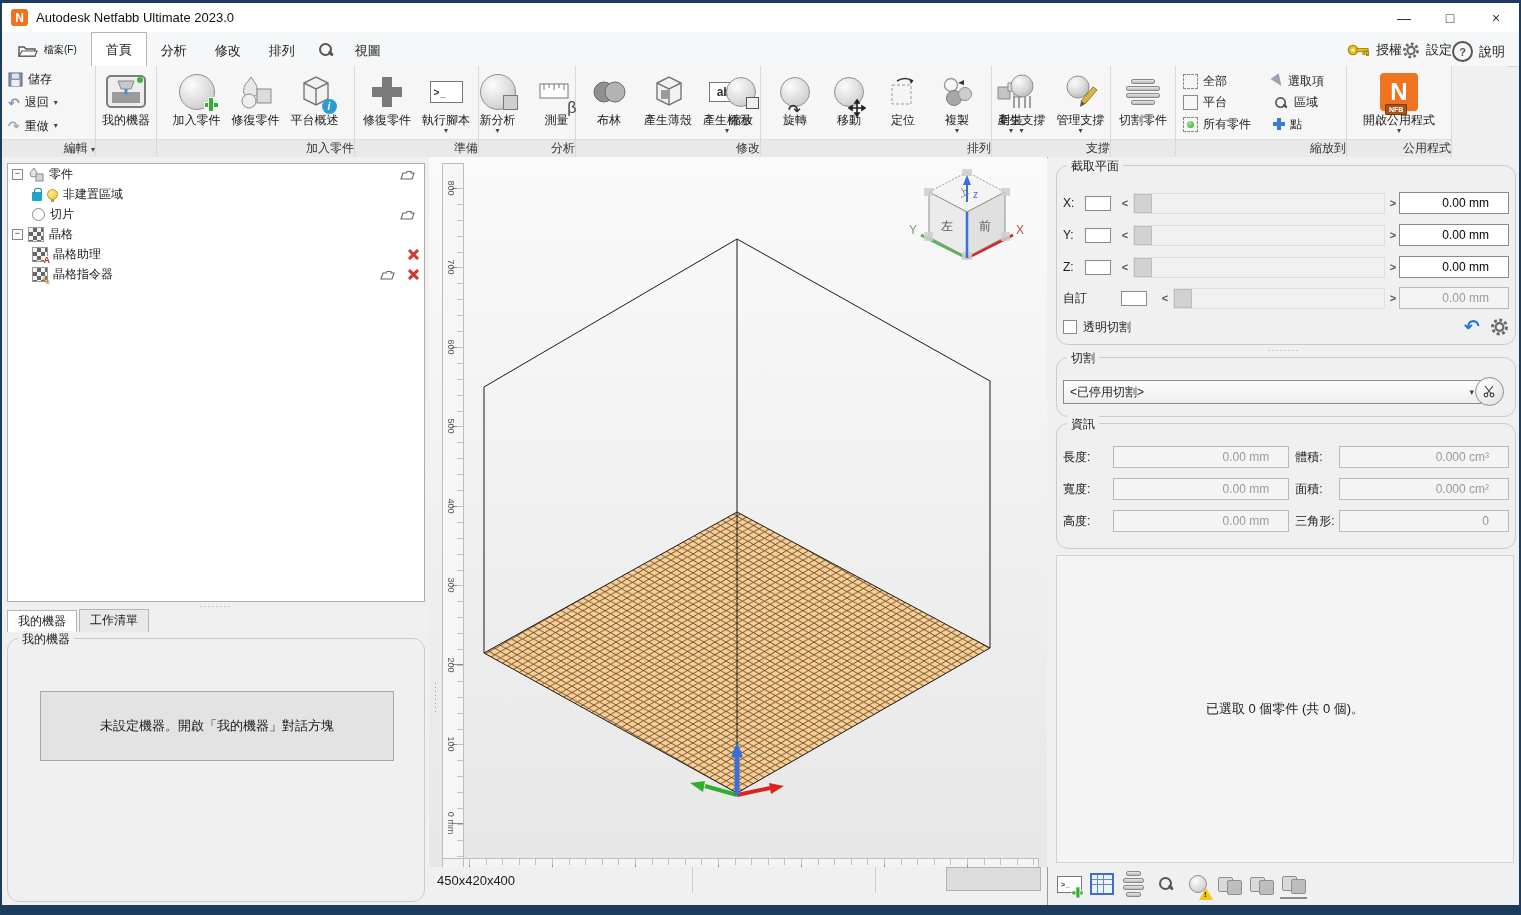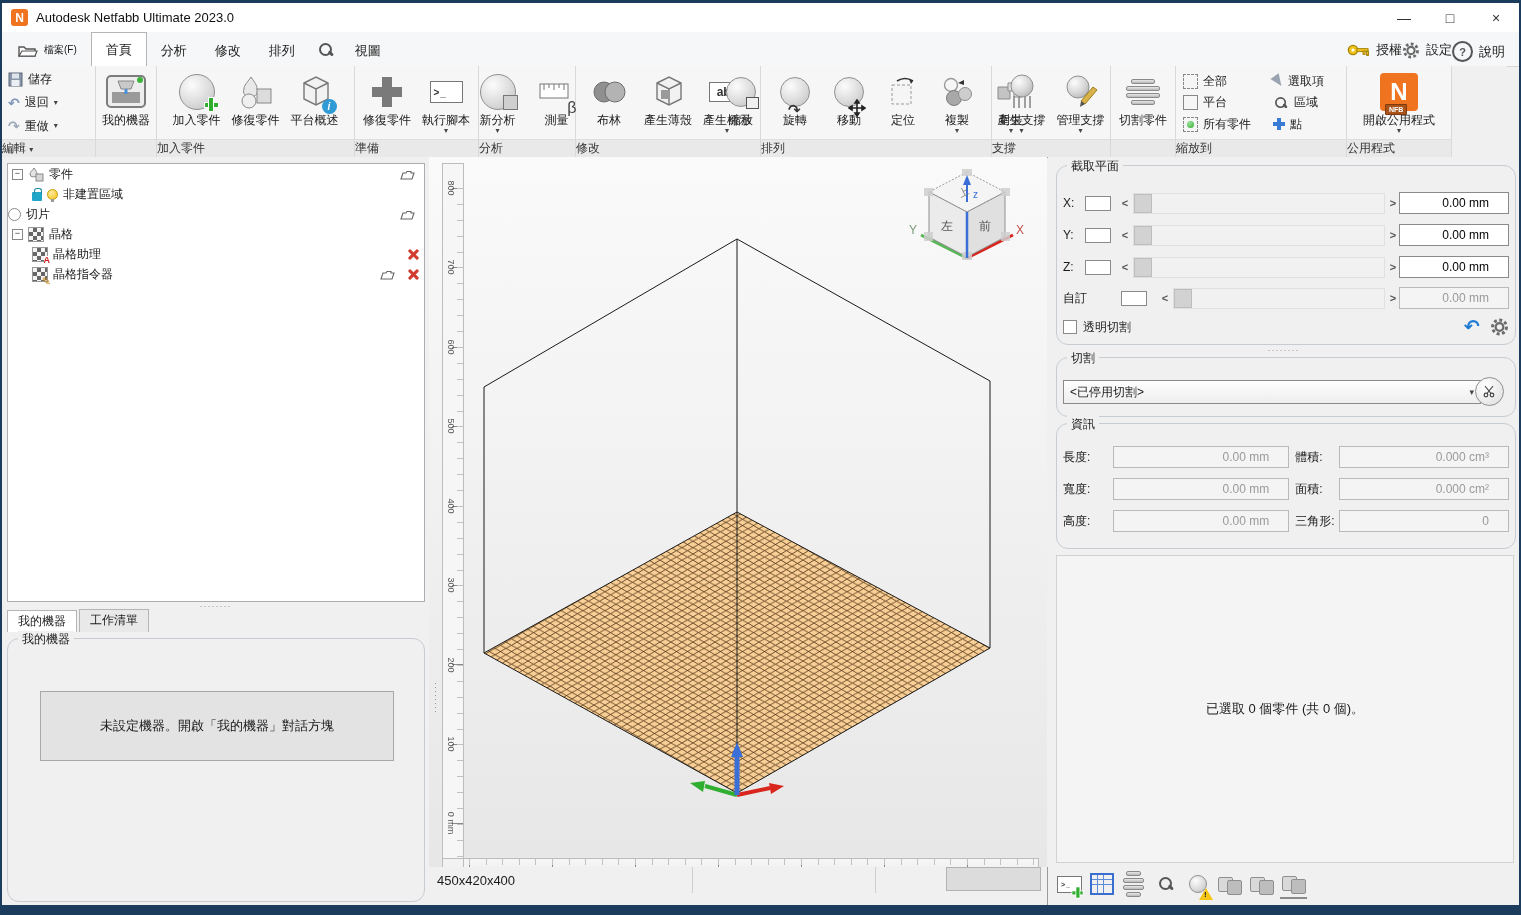--- a/index.html
+++ b/index.html
@@ -23,21 +23,21 @@
   .tabsearch{width:26px;height:28px;display:flex;align-items:center;justify-content:center;margin:0 2px 2px 4px}
   .tabrow-right{margin-left:auto;display:flex;align-items:flex-start;gap:0;padding-right:14px;margin-bottom:4px}
   .tr-item{display:flex;align-items:center;gap:6px;font-size:13px}
   .qcircle{width:17px;height:17px;border:2px solid #555;border-radius:50%;display:flex;align-items:center;justify-content:center;
            font-weight:bold;font-size:11px;color:#555}
 
   
   .ribbon{position:absolute;top:63px;left:0;right:12px;height:91px;background:#f6f6f6;border-bottom:1px solid #9a9a9a;display:flex}
   .rgroup{display:flex;flex-direction:column;border-right:1px solid #d9d9d9}
   .rg-body{flex:1;display:flex;align-items:stretch;justify-content:center;gap:1px;padding:2px 3px}
-  .rg-label{height:17px;background:#e9e9e9;border-top:1px solid #dedede;text-align:left;font-size:12px;color:#333;line-height:16px}
+  .rg-label{height:17px;background:#e9e9e9;border-top:1px solid #dedede;text-align:right;font-size:12px;color:#333;line-height:16px}
   .bigbtn{display:flex;flex-direction:column;align-items:center;padding:3px 3px 0 3px;min-width:52px;cursor:pointer}
   .bigbtn .ic{height:42px;display:flex;align-items:center;justify-content:center}
   .bigbtn .lbl{font-size:12px;line-height:14px;white-space:nowrap}
   .caret{font-size:8px;color:#444;line-height:8px}
   .editcol{display:flex;flex-direction:column;justify-content:space-between;padding:4px 6px}
   .smallbtn{display:flex;align-items:center;gap:5px;font-size:12px;height:18px;cursor:pointer;white-space:nowrap}
   .zoomcols{display:flex;gap:6px;padding:4px 6px}
   .zoomcol{display:flex;flex-direction:column;justify-content:space-between;padding:2px 0}
 
   
@@ -606,21 +606,21 @@
         <span class="spacer"></span>
         <svg width="18" height="13">
             <use href="#folderopen"></use>
           </svg>
       </div>
       <div class="trow" style="padding-left:24px">
         <span class="lockic ti"></span>
         <span class="bulb ti"></span>
         <span class="lbl">非建置區域</span>
       </div>
-      <div class="trow" style="">
+      <div class="trow" style="padding-left:24px">
         <span class="circleic ti"></span>
         <span class="lbl">切片</span>
         <span class="spacer"></span>
         <svg width="18" height="13">
             <use href="#folderopen"></use>
           </svg>
       </div>
       <div class="trow">
         <span class="expander"><span>−</span></span>
         <span class="checker ti" style="width:14px;height:13px"></span>

